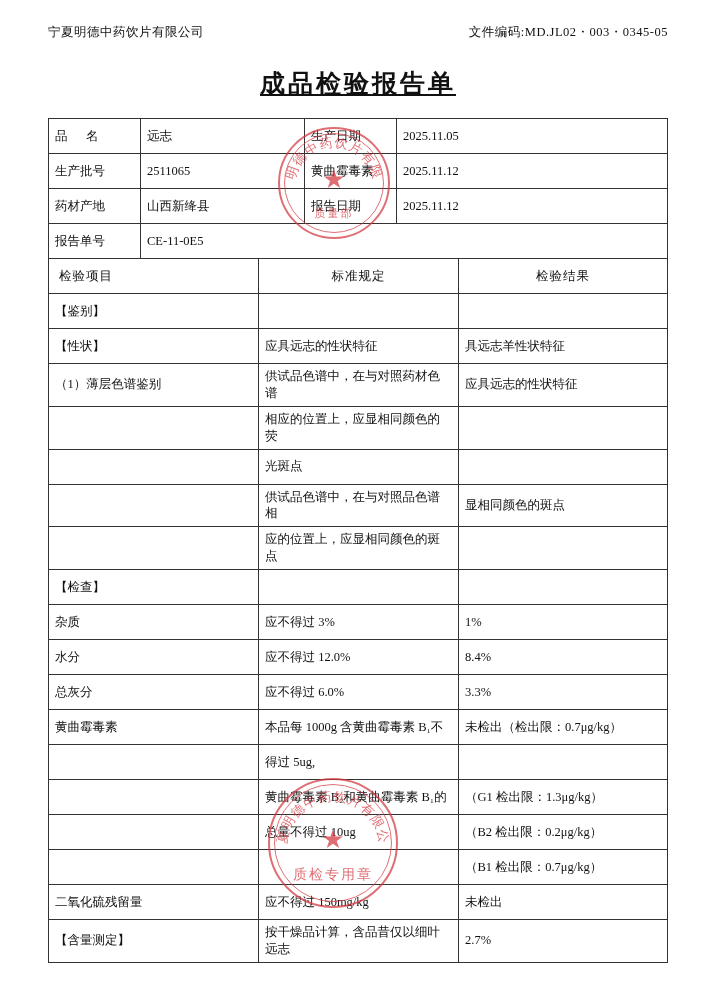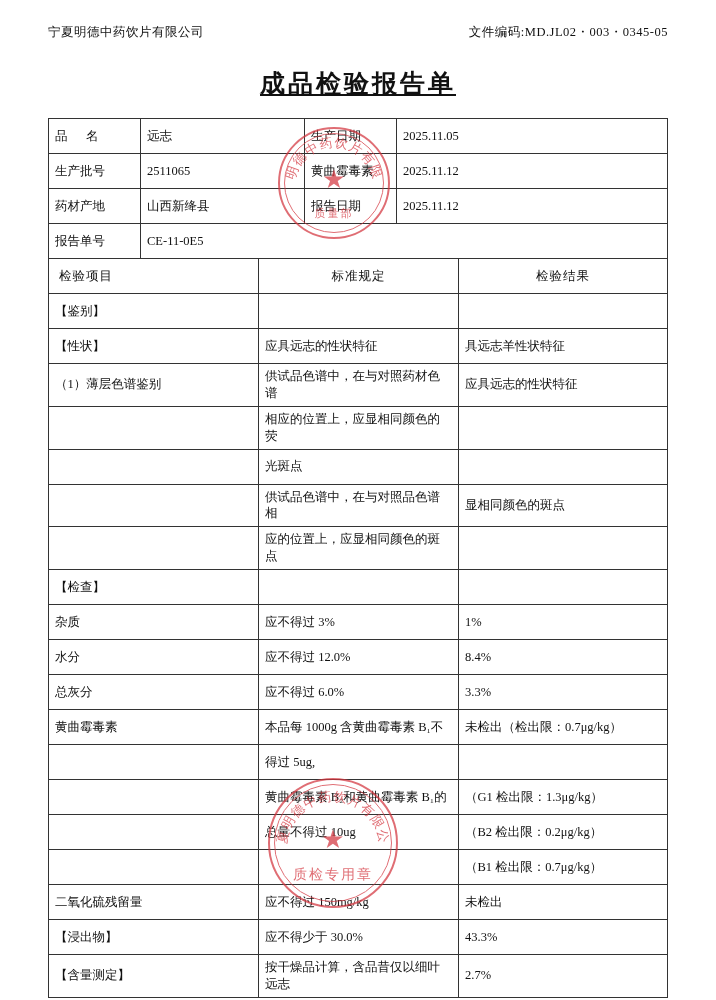--- a/index.html
+++ b/index.html
@@ -280,25 +280,20 @@
       </tr>
       <tr>
         <td class="item-cell"></td>
         <td class="std-cell"></td>
         <td class="res-cell">（B1 检出限：0.7μg/kg）</td>
       </tr>
       <tr>
         <td class="item-cell">二氧化硫残留量</td>
         <td class="std-cell">应不得过 150mg/kg</td>
         <td class="res-cell">未检出</td>
-      </tr>
-      <tr>
-        <td class="item-cell">【浸出物】</td>
-        <td class="std-cell">应不得少于 30.0%</td>
-        <td class="res-cell">43.3%</td>
       </tr>
       <tr>
         <td class="item-cell">【含量测定】</td>
         <td class="std-cell">按干燥品计算，含品昔仅以细叶远志</td>
         <td class="res-cell">2.7%</td>
       </tr>
 
     </tbody>
   </table>
 

